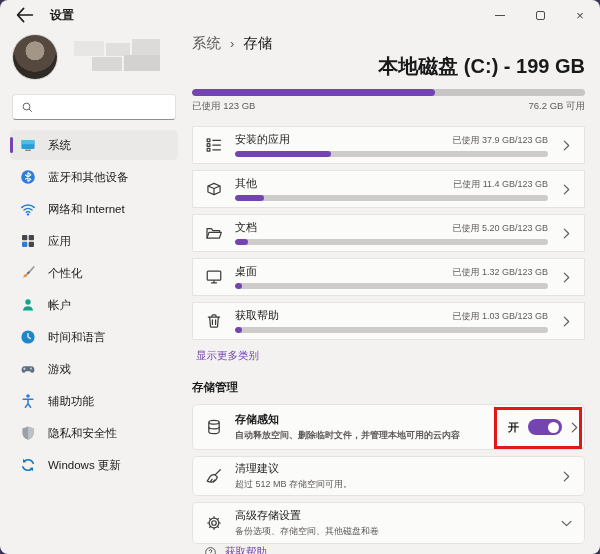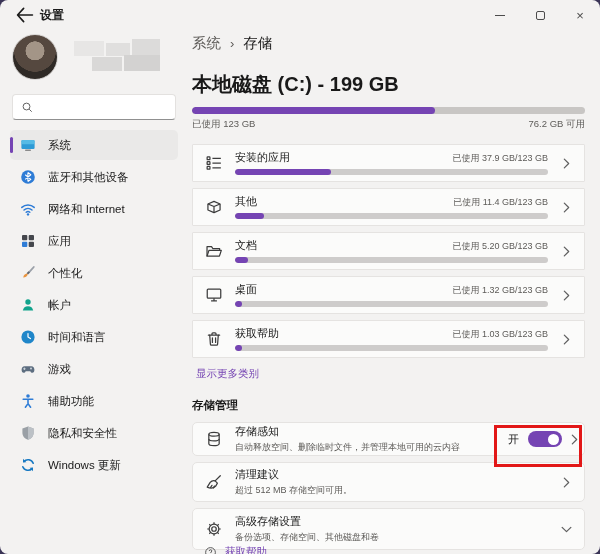--- a/index.html
+++ b/index.html
@@ -3,21 +3,21 @@
 <meta charset="utf-8">
 <style>
   * { box-sizing: border-box; margin: 0; padding: 0; }
   html,body { width:600px; height:554px; }
   body { background:#3a3456; font-family:"Liberation Sans","DejaVu Sans",sans-serif; }
   .app { position:relative; width:600px; height:554px; background:#f3f2f1; border-radius:8px; overflow:hidden; }
 
   
   .titlebar { height:30px; display:flex; align-items:center; padding-left:14px; }
   .back-btn { width:22px; height:22px; display:flex; align-items:center; justify-content:center; }
-  .app-title { font-size:12px; font-weight:700; color:#1b1b1b; margin-left:4px; }
+  .app-title { font-size:12px; font-weight:700; color:#1b1b1b; margin-left:14px; }
   .win-controls { margin-left:auto; display:flex; height:100%; }
   .win-btn { width:40px; height:100%; display:flex; align-items:center; justify-content:center; color:#4c4c4c; }
   .glyph-min { width:10px; height:1px; background:#4c4c4c; }
   .glyph-max { width:9px; height:9px; border:1px solid #4c4c4c; border-radius:2px; }
   .glyph-close { font-size:13px; line-height:1; color:#4c4c4c; }
 
   
   .sidebar { position:absolute; left:0; top:30px; width:188px; bottom:0; padding:0 10px; }
   .avatar-row { display:flex; align-items:center; padding:4px 2px 12px; }
   .avatar { width:46px; height:46px; border-radius:50%; flex:0 0 46px;
@@ -42,21 +42,21 @@
                                border-radius:2px; background:#7544b3; }
   .nico { width:16px; height:16px; flex:0 0 16px; }
   .nico svg { width:16px; height:16px; display:block; }
 
   
   .main { position:absolute; left:192px; top:30px; right:0; bottom:0; padding-right:15px; overflow:hidden; }
   .breadcrumb { display:flex; align-items:center; margin-top:4px; font-size:14.5px; }
   .bc-parent { color:#5d5b58; }
   .bc-sep { margin:0 9px; color:#5d5b58; font-size:13px; }
   .bc-current { color:#191919; }
-  .disk-title { margin-top:18px; font-size:20px; font-weight:700; color:#191919; }
+  .disk-title { margin-top:0; font-size:20px; font-weight:700; color:#191919;text-align:right; }
   .main-bar { margin-top:9px; height:7px; border-radius:4px; background:#c8c6c4; overflow:hidden; }
   .main-bar .fill { height:100%; border-radius:4px; background:#7544b3; }
   .disk-labels { display:flex; justify-content:space-between; margin-top:4px; font-size:9.5px; color:#5d5b58; }
 
   .cards { margin-top:13px; }
   .cat-card { display:flex; height:38px; margin-bottom:6px; background:#fbfbfa; border:1px solid #e5e3e1; border-radius:1px; }
   .cat-icon { width:42px; display:flex; align-items:center; justify-content:center; }
   .cat-icon svg { width:18px; height:18px; }
   .cat-body { flex:1; padding-top:5px; }
   .cat-top { display:flex; justify-content:space-between; align-items:baseline; }
@@ -409,21 +409,21 @@
             </svg>
           </div>
       </div>
 
     </div>
 
     <div class="show-more">显示更多类别</div>
 
     <div class="section-title">存储管理</div>
 
-    <div class="mg-card" style="height:34px;">
+    <div class="mg-card" style="height:46px;font-weight:bold;">
       <div class="annotation"></div>
       <div class="mg-icon">
           <svg viewBox="0 0 16 16">
             <g stroke="#3c3c3c" stroke-width="1.1" fill="none">
               <ellipse cx="8" cy="3.8" rx="4.6" ry="1.7"></ellipse>
               <path d="M3.4 3.8v8.4c0 .95 2.06 1.7 4.6 1.7s4.6-.75 4.6-1.7V3.8"></path>
               <path d="M3.4 8c0 .95 2.06 1.7 4.6 1.7s4.6-.75 4.6-1.7"></path>
             </g>
           </svg>
         </div>

